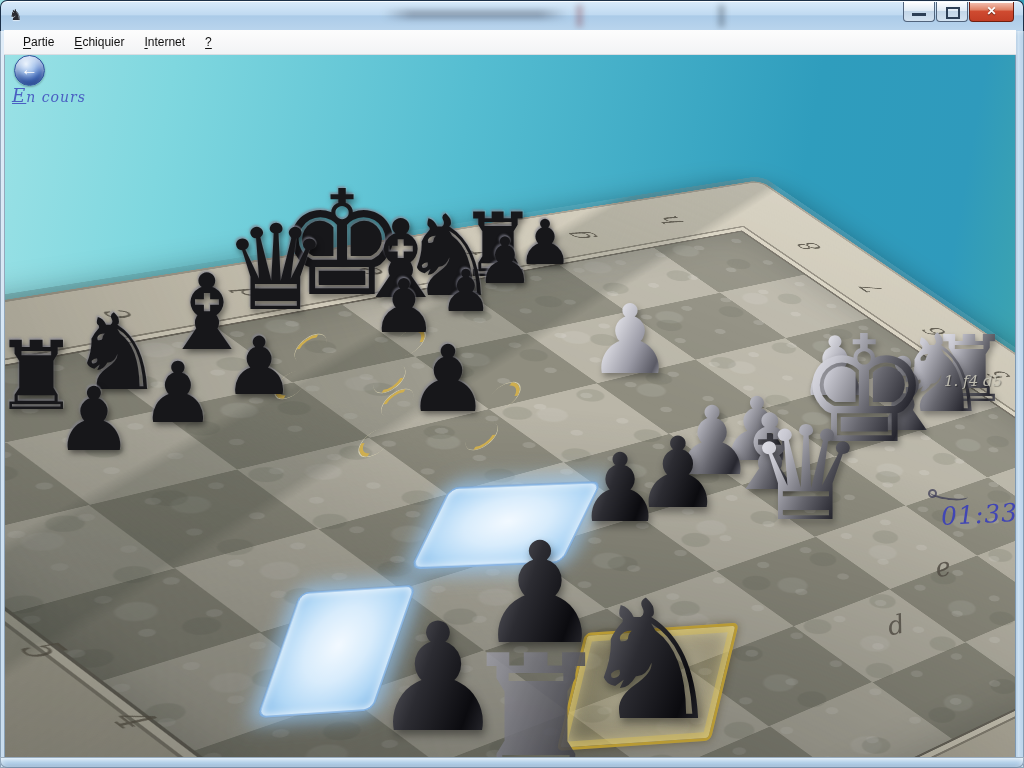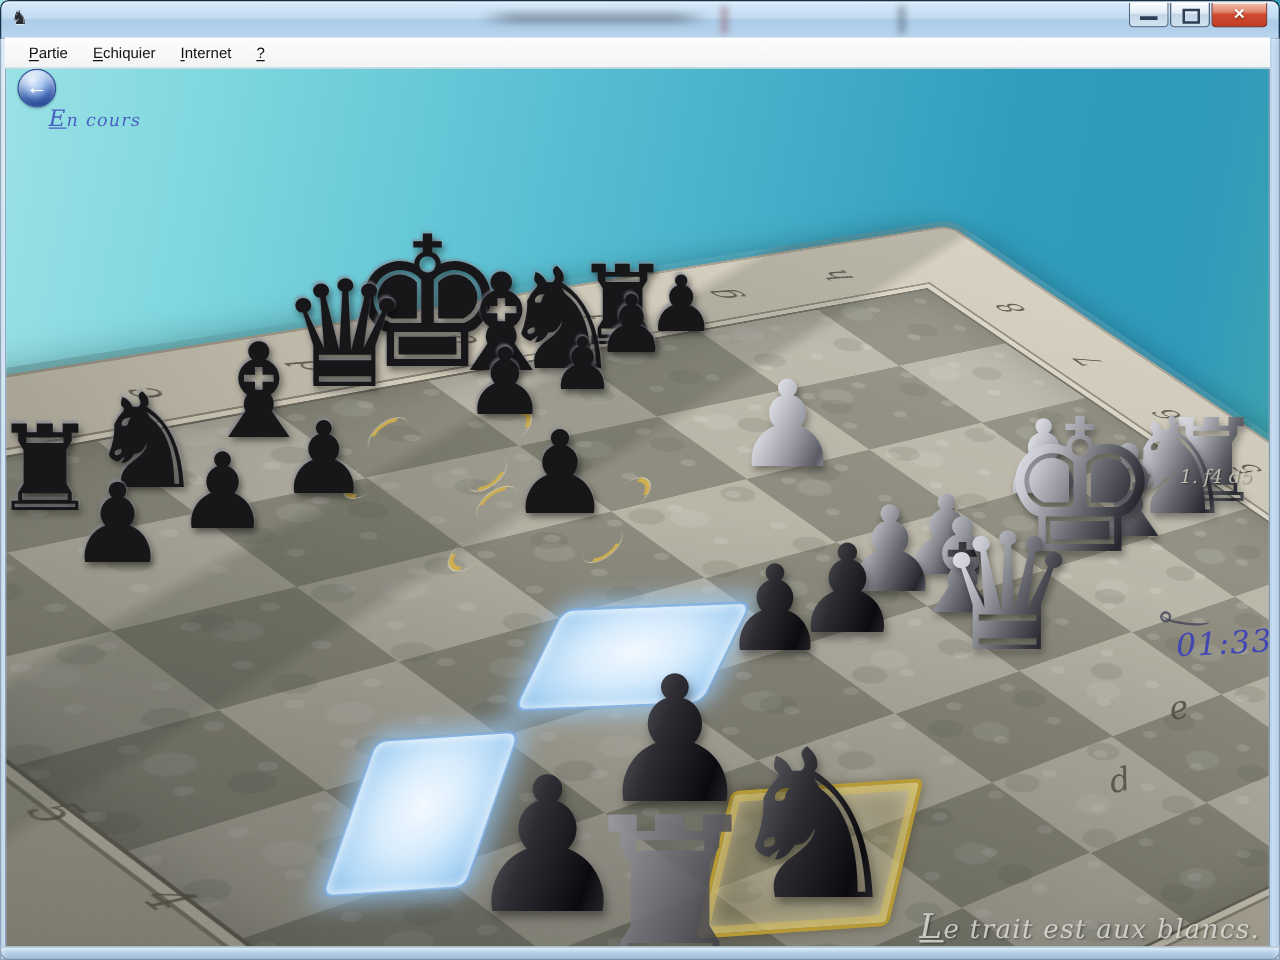--- a/index.html
+++ b/index.html
@@ -83,21 +83,21 @@
   .back-btn{position:absolute;left:14px;top:55px;width:29px;height:29px;
     border-radius:50%;border:1px solid #33549c;
     background:radial-gradient(circle at 38% 28%,#eaf3fd 0%,#a6c4ee 32%,#4d79ca 62%,
                #2a4f9e 100%);
     box-shadow:inset 0 5px 6px rgba(255,255,255,.55),inset 0 -6px 8px rgba(20,40,100,.45),
                0 1px 2px rgba(0,0,0,.3);
     color:#fff;font-size:17px;font-weight:bold;line-height:27px;text-align:center;
     cursor:pointer;}
   .script{font-family:"DejaVu Serif",serif;font-style:italic;}
   .status-label{position:absolute;left:12px;top:85px;font-size:14px;color:#4a5fc2;
-    letter-spacing:1px;display:block;margin-left:27px;}
+    letter-spacing:1px;display:block;}
   .fancy::first-letter{font-size:1.3em;text-decoration:underline;}
   .moves{position:absolute;left:944px;top:372px;font-size:15px;
     color:rgba(198,195,182,.92);white-space:nowrap;
     text-shadow:1px 1px 1px rgba(0,0,0,.35);}
   .clock-doodle{position:absolute;left:930px;top:489px;width:38px;height:9px;
     border-bottom:2px solid rgba(60,60,85,.75);border-radius:50%;
     transform:rotate(7deg);}
   .clock-doodle::before{content:"";position:absolute;left:-2px;top:2px;width:5px;
     height:5px;border:2px solid rgba(60,60,85,.75);border-radius:50%;}
   .timer{position:absolute;left:941px;top:500px;font-size:25px;color:#4146b4;
@@ -234,21 +234,20 @@
       <span class="file-label" style="left: 896px; top: 625px;">d</span>
     </div>
 </div>
 
 <div class="hud">
   <div class="back-btn">←</div>
   <span class="script status-label fancy">En cours</span>
   <span class="script moves">1. f4 d5</span>
   <span class="clock-doodle"></span>
   <span class="script timer">01:33</span>
-  <span class="script turn-msg fancy">Le trait est aux blancs.</span>
 </div>
 
 <div class="titlebar">
   <span class="title-icon">♞</span>
   <span class="smudge a"></span>
   <span class="smudge b"></span>
   <span class="smudge c"></span>
   <div class="winbtns">
     <div class="wbtn">
       <span class="glyph-min"></span>

